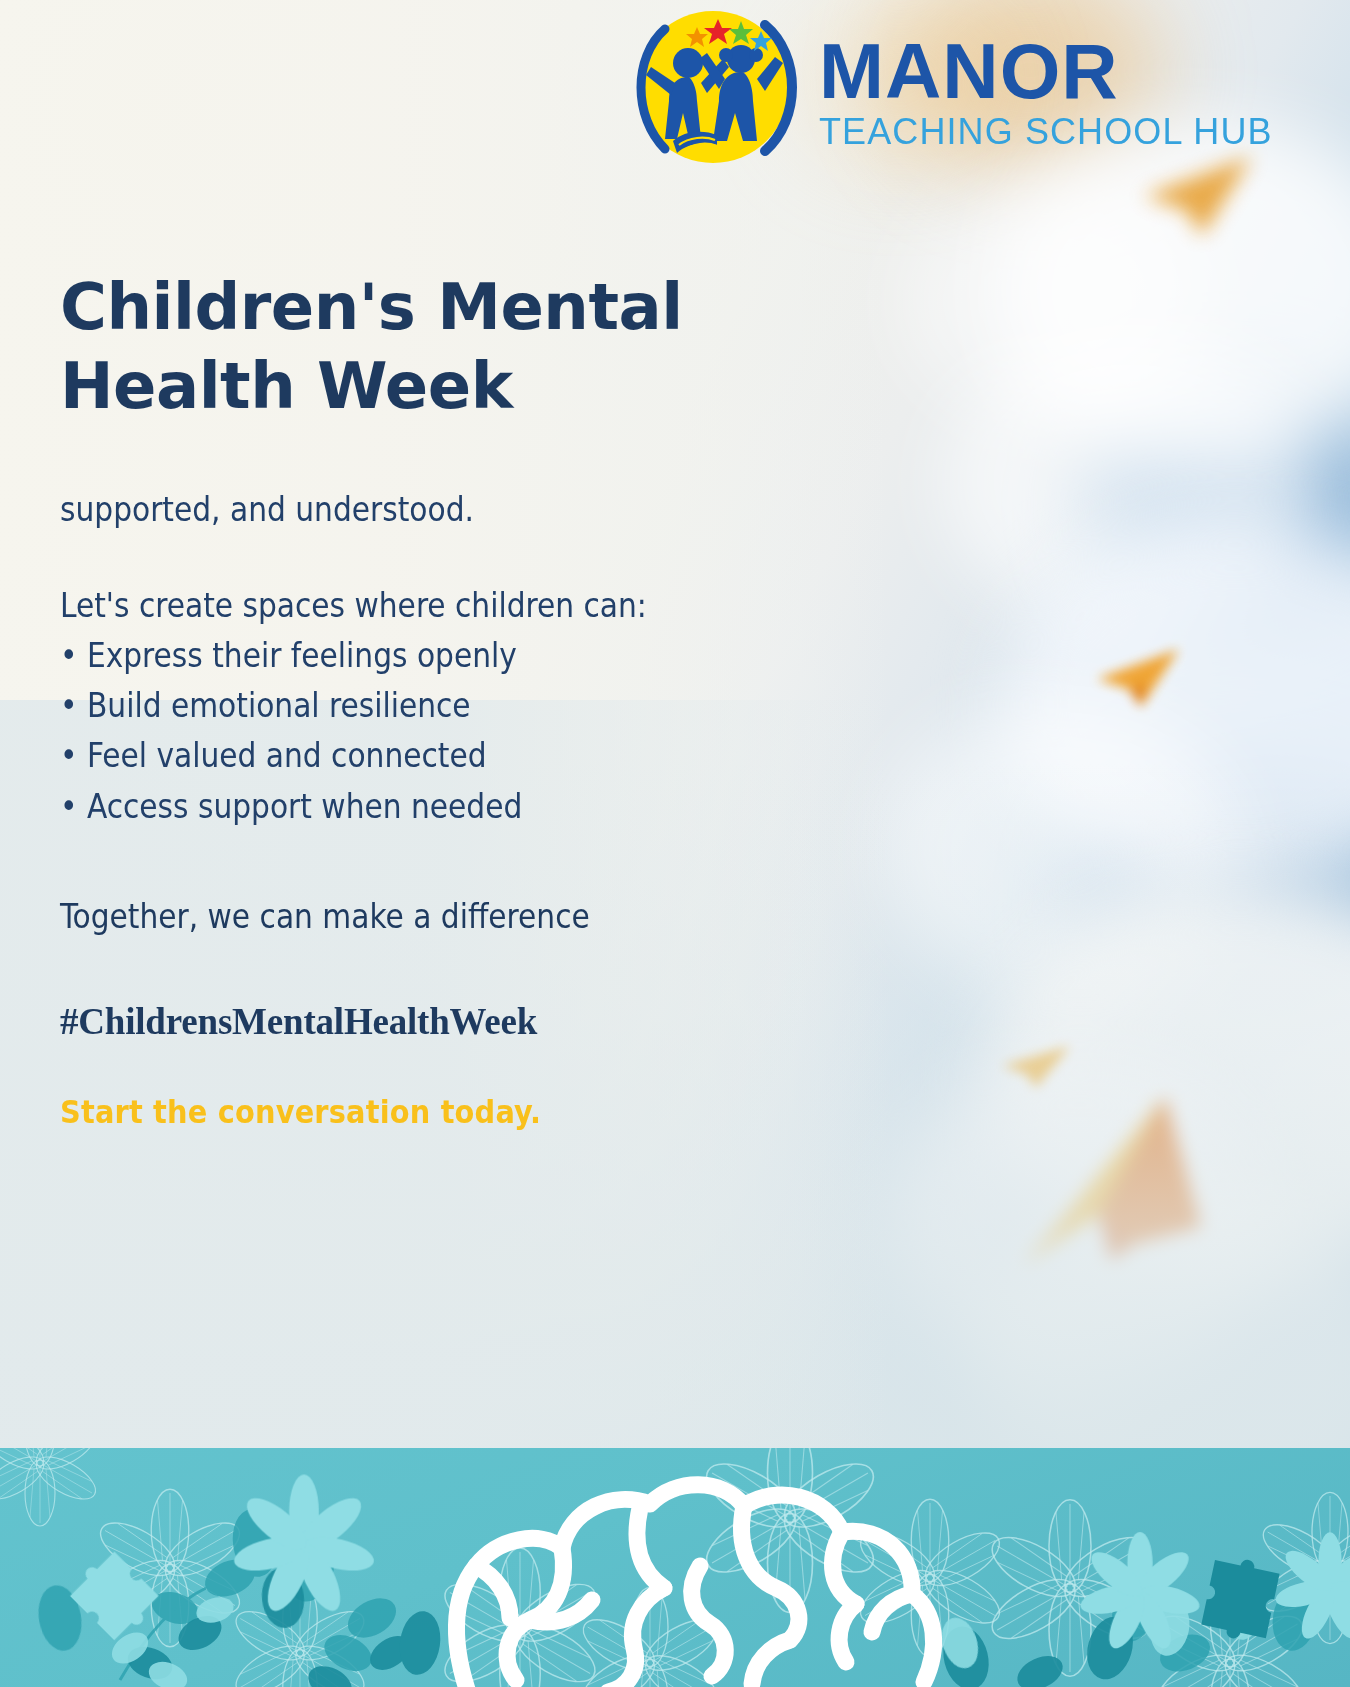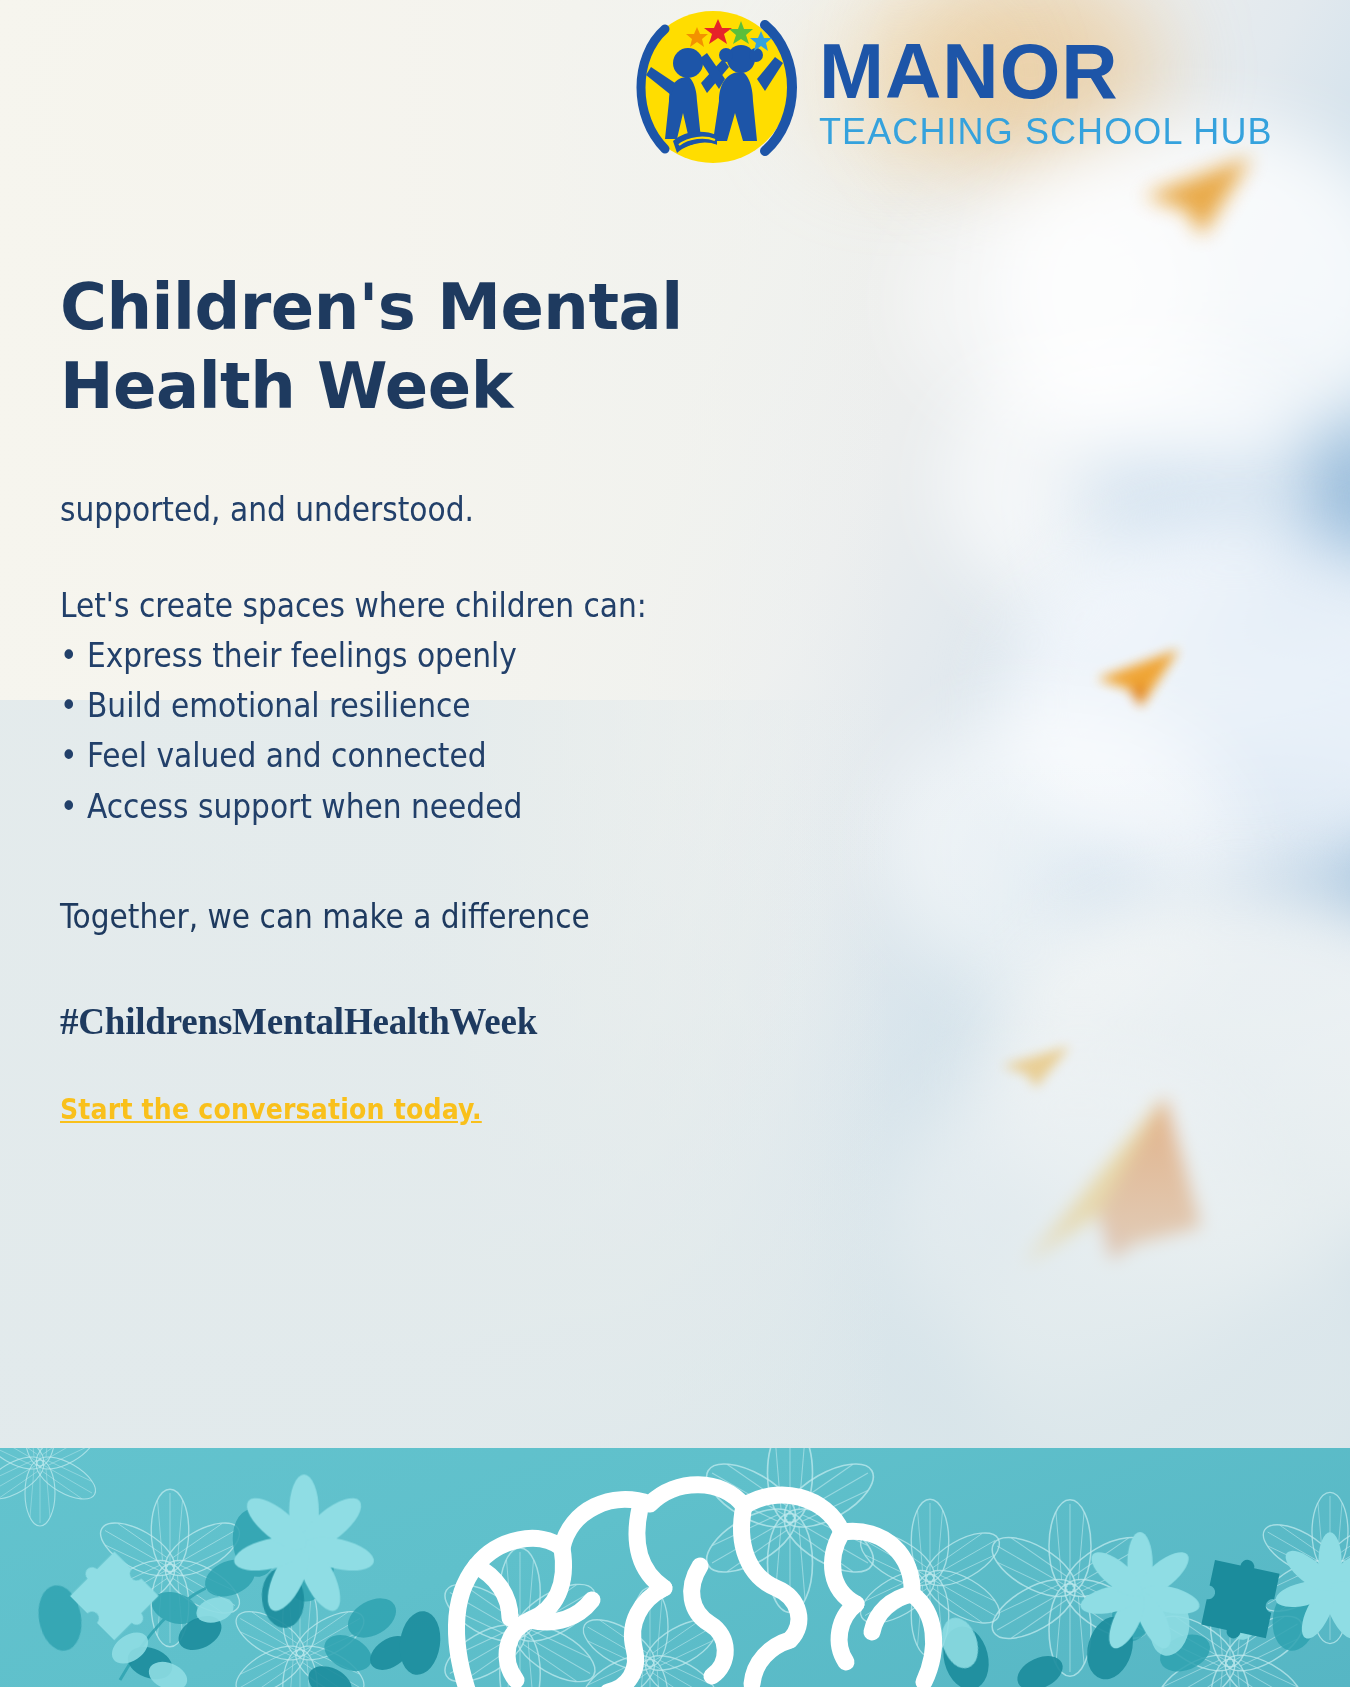--- a/index.html
+++ b/index.html
@@ -185,24 +185,23 @@
     font-family: Liberation Serif, serif;
     font-weight: 700;
     font-size: 37px;
     color: #1e3a5f;
     letter-spacing: -0.2px;
   }
   .cta {
     margin-top: 50px;
     font-family: "DejaVu Sans Condensed", "DejaVu Sans", sans-serif;
     font-weight: 700;
-    font-size: 28px;
+    font-size: 32px;
     color: #f9c01b;
     letter-spacing: .2px;
-    text-decoration: underline;
   }
 
   
   .band {
     position: absolute;
     left: 0; right: 0;
     top: 1448px;
     height: 239px;
     background: linear-gradient(160deg, #63c3ce 0%, #5fc0cb 40%, #56b6c4 100%);
     overflow: hidden;

